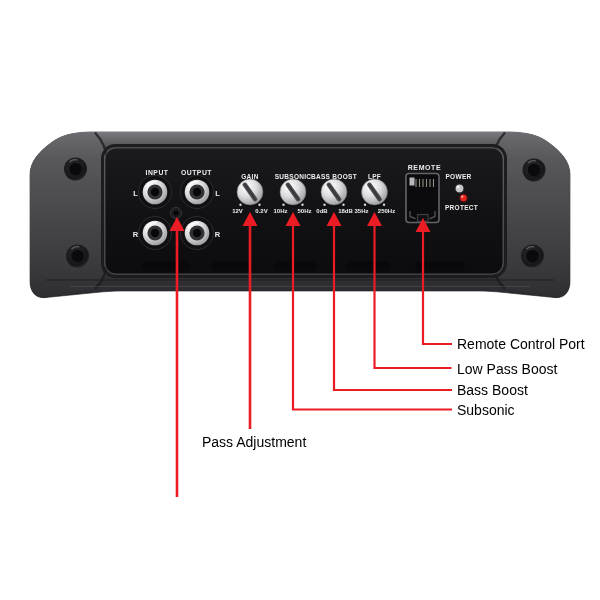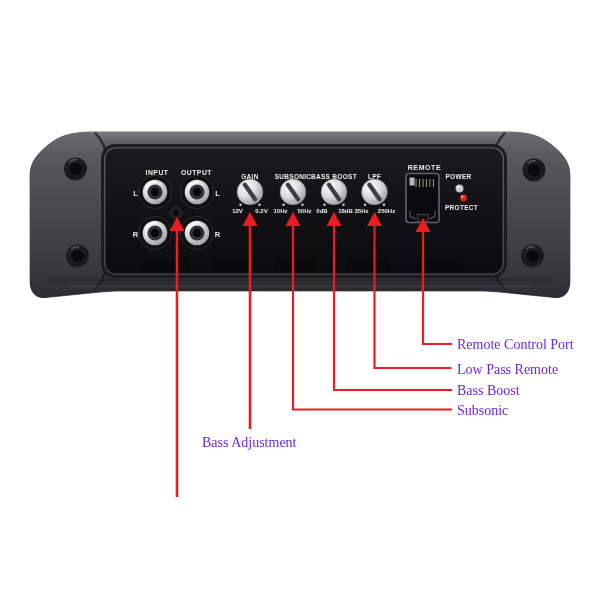--- a/index.html
+++ b/index.html
@@ -7,22 +7,22 @@
     position:relative;width:600px;height:600px;background:#ffffff;overflow:hidden;
     font-family:"Liberation Sans",sans-serif;
   }
   .stage svg{position:absolute;left:0;top:0;}
   .panel-text{
     font-family:"Liberation Sans",sans-serif;
     fill:#ededee;font-weight:bold;
   }
   .callout-label{
     position:absolute;
-    font-family:Liberation Serif, serif;
-    font-size:14px;line-height:17px;color:#6d28d9;white-space:nowrap;
+    font-family:Liberation Sans, sans-serif;
+    font-size:14px;line-height:17px;color:#000000;white-space:nowrap;
   }
   .accent-fill{fill:var(--accent);}
   .accent-stroke{stroke:var(--accent);fill:none;}
 </style>
 </head>
 <body>
 
 <div class="stage">
 <svg width="600" height="600" viewBox="0 0 600 600">
   <defs>
@@ -197,17 +197,17 @@
 
     <polygon class="accent-fill" points="367,226 382,226 374.5,212"></polygon>
     <path class="accent-stroke" stroke-width="2.2" d="M 374.5,224.5 V 368 H 451.5"></path>
 
     <polygon class="accent-fill" points="415.5,232 430.5,232 423,218"></polygon>
     <path class="accent-stroke" stroke-width="2.2" d="M 423,230.5 V 344 H 452"></path>
   </g>
 </svg>
 
 <div class="callout-label" style="left:457px;top:335.5px;">Remote Control Port</div>
-<div class="callout-label" style="left:457px;top:360.5px;">Low Pass Remote</div>
+<div class="callout-label" style="left:457px;top:360.5px;">Low Pass Boost</div>
 <div class="callout-label" style="left:457px;top:382px;">Bass Boost</div>
 <div class="callout-label" style="left:457px;top:402px;">Subsonic</div>
-<div class="callout-label" style="left:202px;top:433.5px;">Bass Adjustment</div>
+<div class="callout-label" style="left:202px;top:433.5px;">Pass Adjustment</div>
 </div>
 
 </body></html>

